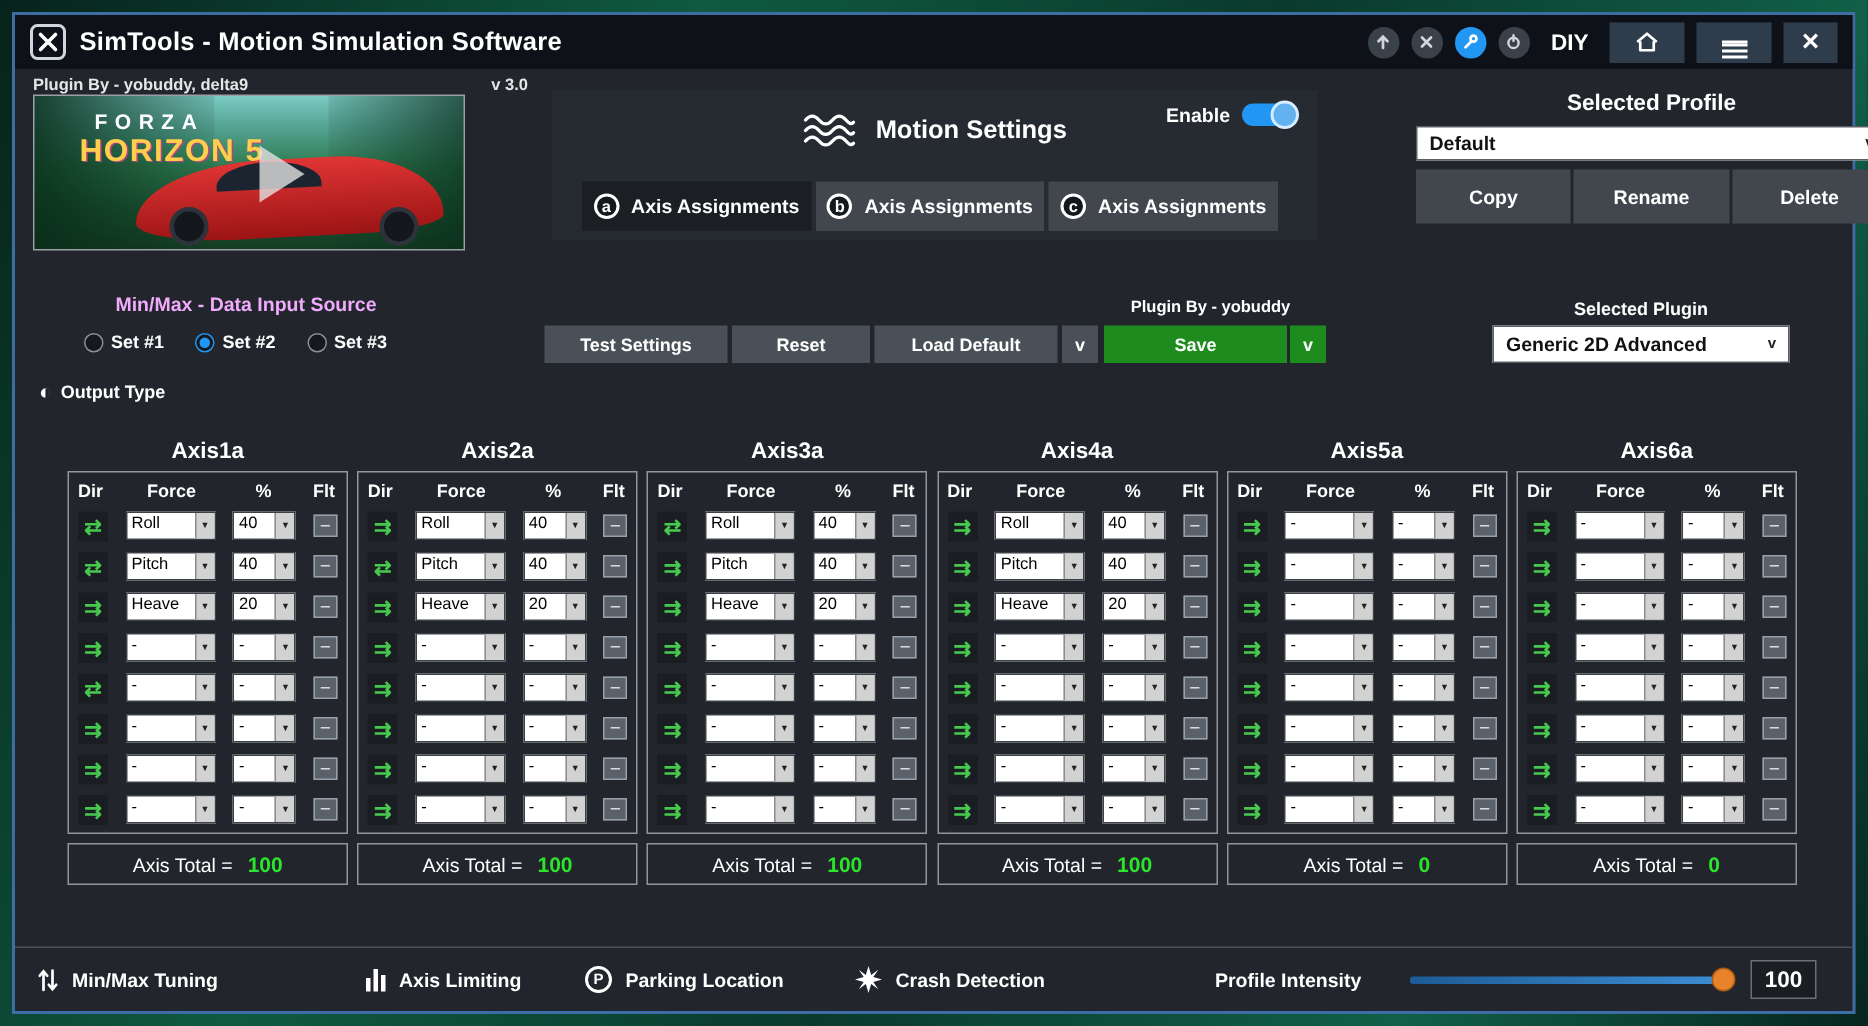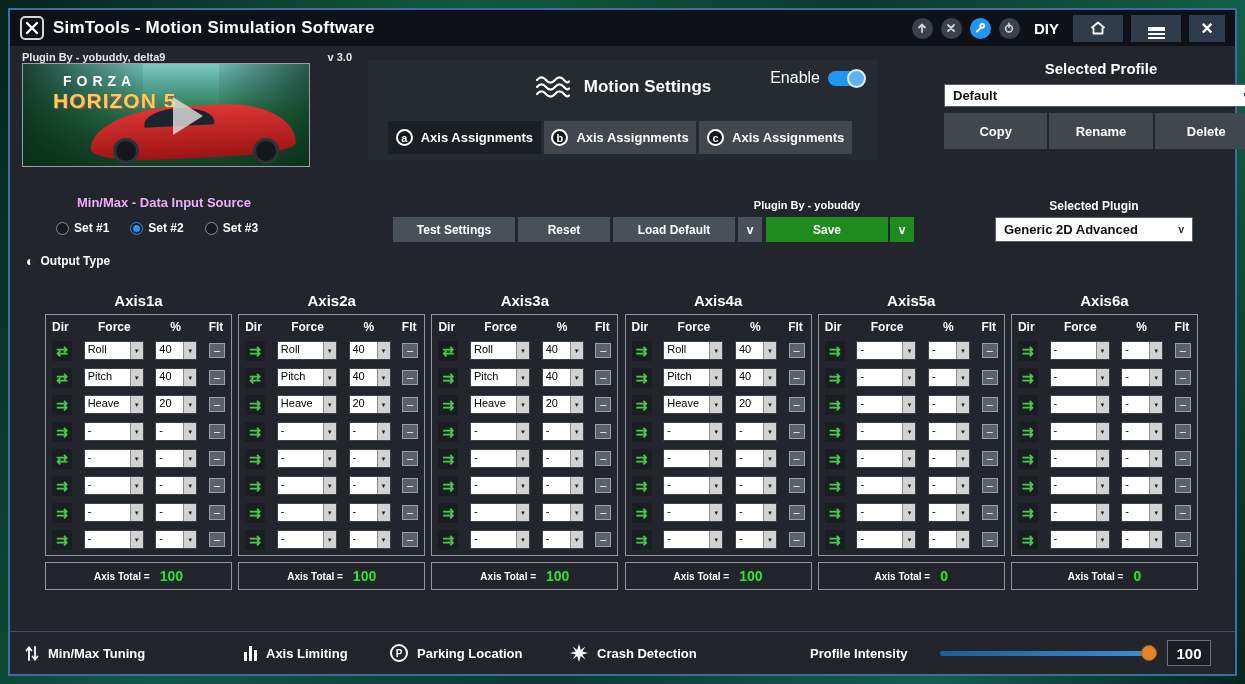--- a/index.html
+++ b/index.html
@@ -44,21 +44,21 @@
     border-radius:60% 60% 0 0 / 100% 100% 0 0; transform:rotate(-3deg); }
   .wheel { position:absolute; bottom:2px; width:26px; height:26px; border-radius:50%; background:#14181d; border:3px solid #2c333b; }
   .play-btn { position:absolute; left:150px; top:33px; width:0; height:0;
     border-left:30px solid rgba(225,225,225,.8); border-top:19px solid transparent; border-bottom:19px solid transparent; cursor:pointer; }
   
   .motion-panel { left:358px; top:14px; width:510px; height:100px; background:#262a31; }
   .ms-title-row { position:absolute; left:0; right:0; top:16px; display:flex; justify-content:center;
     align-items:center; gap:13px; }
   .ms-title { color:#fff; font-weight:bold; font-size:17px; }
   .enable-wrap { position:absolute; right:14px; top:9px; display:flex; align-items:center; gap:8px; }
-  .enable-label { color:#fff; font-weight:normal; font-size:16px; }
+  .enable-label { color:#fff; font-weight:bold; font-size:13px; }
   .toggle { width:36px; height:15px; border-radius:8px; background:#2196f3; position:relative; cursor:pointer; }
   .toggle-knob { position:absolute; right:-2px; top:-2px; width:19px; height:19px; border-radius:50%;
     background:#62b2f2; border:2px solid #d8ecff; }
   .tabs { position:absolute; left:20px; right:26px; bottom:6px; height:33px; display:flex; gap:3px; }
   .tab { flex:1; display:flex; align-items:center; justify-content:center; gap:8px;
     background:#42474e; cursor:pointer; }
   .tab.active { background:#1b1f24; }
   .tab-letter { width:17px; height:17px; border-radius:50%; border:2px solid #fff; background:#14171b;
     color:#fff; font-size:11px; font-weight:bold; display:flex; align-items:center; justify-content:center; }
   .tab-label { color:#fff; font-weight:bold; font-size:13px; }
@@ -74,21 +74,21 @@
   
   .src-title { left:45px; top:149px; width:218px; text-align:center; color:#f0abfc; font-weight:bold; font-size:13px; }
   .radios { left:46px; top:175px; display:flex; gap:21px; }
   .radio { display:flex; align-items:center; gap:5px; cursor:pointer; }
   .radio-dot { width:13px; height:13px; border-radius:50%; border:1px solid #8a9099; background:#15181d; position:relative; }
   .radio-dot.on { border-color:#2196f3; }
   .radio-dot.on::after { content:""; position:absolute; left:2px; top:2px; width:7px; height:7px;
     border-radius:50%; background:#2196f3; }
   .radio-label { color:#fff; font-weight:bold; font-size:12px; }
   .saveplugin-by { left:723px; top:153px; width:148px; text-align:center; color:#fff; font-weight:bold; font-size:11px; }
-  .action-row { left:353px; top:171px; display:flex; height:25px;margin-left:30px; }
+  .action-row { left:353px; top:171px; display:flex; height:25px; }
   .a-btn { background:#4a5058; color:#fff; font-weight:bold; font-size:12px; border:none;
     display:flex; align-items:center; justify-content:center; cursor:pointer; }
   .a-btn.green { background:#1e8b1e; }
   .plugin-title { left:985px; top:153px; width:198px; text-align:center; color:#fff; font-weight:bold; font-size:12px; }
   .plugin-select { left:985px; top:171px; width:198px; height:25px; }
   .output-type { left:16px; top:208px; display:flex; align-items:center; gap:6px; cursor:pointer; }
   .ot-icon { color:#fff; font-size:14px; line-height:14px; }
   .ot-label { color:#fff; font-weight:bold; font-size:12px; }
   
   #axes-wrap { left:35px; top:246px; width:1153px; display:flex; justify-content:space-between; }
@@ -106,21 +106,21 @@
     display:flex; align-items:center; justify-content:center; cursor:pointer; }
   .sel { display:flex; align-items:stretch; height:19px; background:#fff; border:1px solid #3c4147; cursor:pointer; }
   .sel-force { width:60px; } .sel-pct { width:42px; }
   .sel-val { flex:1; padding:1px 3px 0; font-size:11px; color:#000; white-space:nowrap; overflow:hidden; }
   .sel-arrow { width:13px; background:#d2d2d2; border-left:1px solid #8c8c8c; font-size:6px; color:#222;
     display:flex; align-items:center; justify-content:center; }
   .flt-btn { width:16px; height:15px; background:#5a616a; border:1px solid #99a0a8; color:#fff;
     font-size:11px; line-height:12px; text-align:center; cursor:pointer; }
   .axis-total { margin-top:6px; border:1px solid #8f969e; height:28px; display:flex; align-items:center;
     justify-content:center; gap:10px; }
-  .total-label { color:#fff; font-weight:bold; font-size:10px;text-align:center; }
+  .total-label { color:#fff; font-weight:normal; font-size:13px;text-align:center; }
   .total-value { color:#2be52b; font-weight:bold; font-size:14px; }
   
   .footer-divider { left:0; right:0; top:585px; border-top:1px solid #4a4f57; }
   .footer { left:0; right:0; top:586px; height:42px; }
   .footer-item { position:absolute; top:0; height:42px; display:flex; align-items:center; gap:9px; cursor:pointer;text-align:right; }
   .f-label { color:#fff; font-weight:bold; font-size:13px; }
   .p-circle { width:18px; height:18px; border-radius:50%; border:2px solid #fff; color:#fff; font-size:10px;
     font-weight:bold; display:flex; align-items:center; justify-content:center; }
   .bars { display:flex; align-items:flex-end; gap:2px; height:16px; }
   .bars i { display:block; width:3px; background:#fff; }

